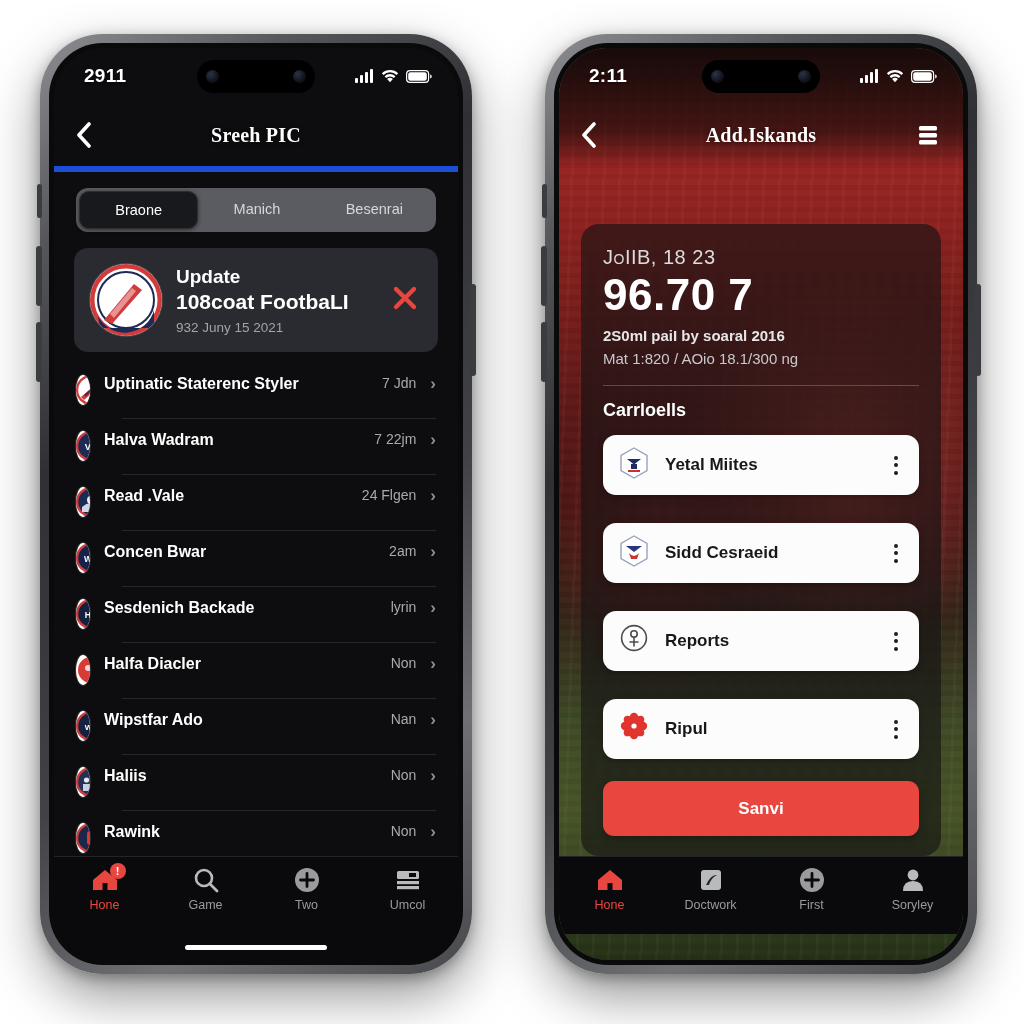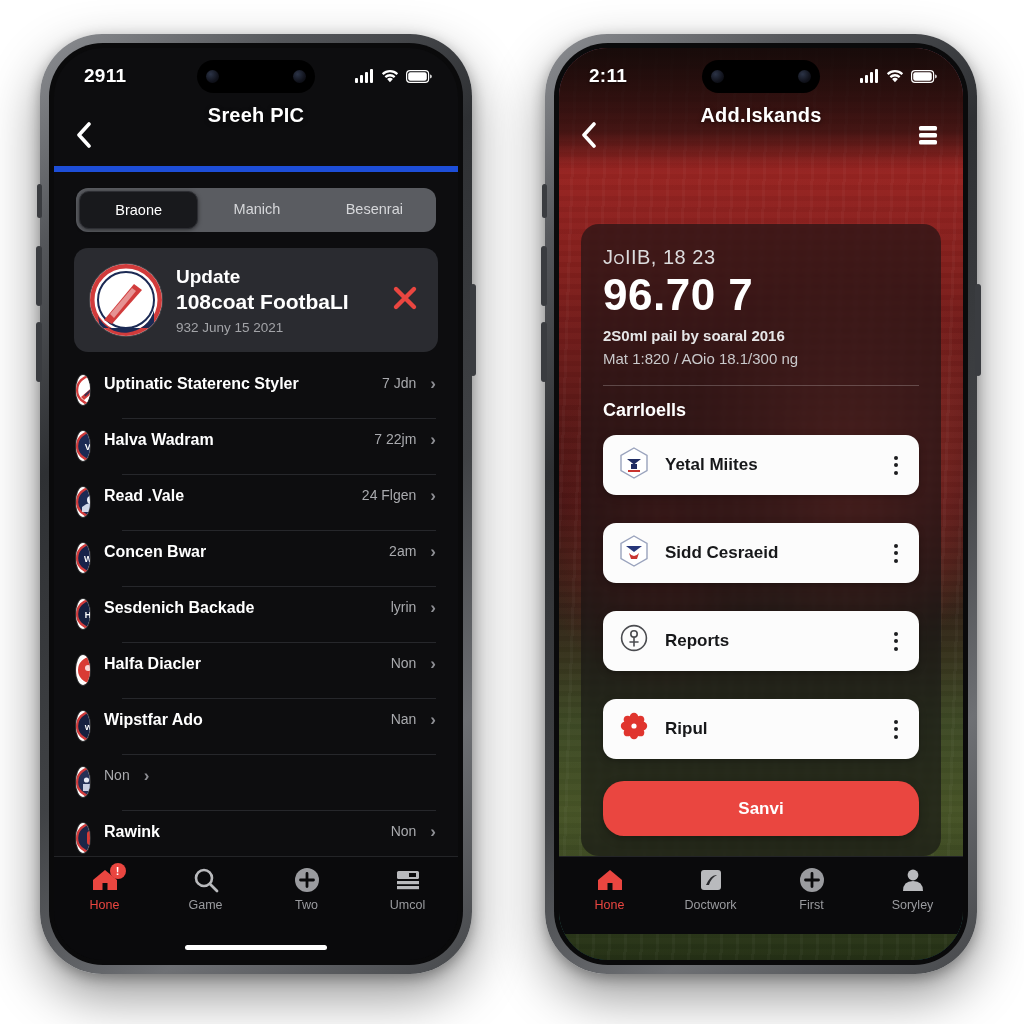--- a/index.html
+++ b/index.html
@@ -76,24 +76,25 @@
     border-radius:18px;
     display:flex; align-items:center; justify-content:space-between;
     padding:0 9px;
   }
   .di-cam { width:13px; height:13px; border-radius:50%;
             background:radial-gradient(circle at 35% 32%,#2b3346 0%,#11131c 60%,#05060a 100%); }
 
   
   .navbar {
     flex:0 0 62px;
-    display:flex; 
+    display:flex; align-items:center;
     padding:0 22px;
     position:relative;
     z-index:5;
+    font-family:Liberation Serif, serif;
   }
   .nav-back { width:38px; display:flex; align-items:center; cursor:pointer; }
   .nav-title {
     flex:1; text-align:center;
     color:#fff; font-size:20px; font-weight:bold;
     letter-spacing:.2px;
     text-shadow:0 1px 4px rgba(0,0,0,.5);
   }
   .nav-right { width:38px; display:flex; justify-content:flex-end; align-items:center; }
 
@@ -268,21 +269,21 @@
     cursor:pointer;
   }
   .wcard-name { flex:1; color:#17181a; font-size:17px; font-weight:bold; }
   .kebab { display:flex; flex-direction:column; gap:3.5px; padding:6px 5px; cursor:pointer; }
   .kebab i { width:4px; height:4px; border-radius:50%; background:#1c1d1f; display:block; }
 
   .primary-btn {
     margin-top:22px;
     height:55px;
     background:#ea4640;
-    border-radius:21px;
+    border-radius:11px;
     display:flex; align-items:center; justify-content:center;
     color:#fff; font-size:17px; font-weight:bold;
     box-shadow:0 3px 10px rgba(0,0,0,.3);
     cursor:pointer;
   }
 </style>
 </head>
 <body>
 
 <div class="phone left">
@@ -454,20 +455,21 @@
         <div class="row">
           <span class="team-logo logo-sm">
             <svg width="30" height="30" viewBox="0 0 30 30">
                   <circle cx="15" cy="15" r="14.5" fill="#243055"></circle>
                   <circle cx="15" cy="15" r="14" fill="none" stroke="#d13b3b" stroke-width="2.4"></circle>
                   <rect x="7" y="17" width="16" height="7" fill="#c9cfe2"></rect>
                   <circle cx="10.5" cy="13" r="2.6" fill="#e6eaf4"></circle>
                   <circle cx="19.5" cy="13" r="2.6" fill="#e6eaf4"></circle>
                 </svg>
           </span>
+          <span class="row-name">Haliis</span>
           <span class="row-meta">Non</span>
           <span class="chev">›</span>
         </div>
         <div class="row">
           <span class="team-logo logo-sm">
             <svg width="30" height="30" viewBox="0 0 30 30">
                   <circle cx="15" cy="15" r="14.5" fill="#1b2648"></circle>
                   <circle cx="15" cy="15" r="14" fill="none" stroke="#d13b3b" stroke-width="2.4"></circle>
                   <rect x="11" y="8" width="8" height="14" rx="3" fill="#d93a34"></rect>
                 </svg>

